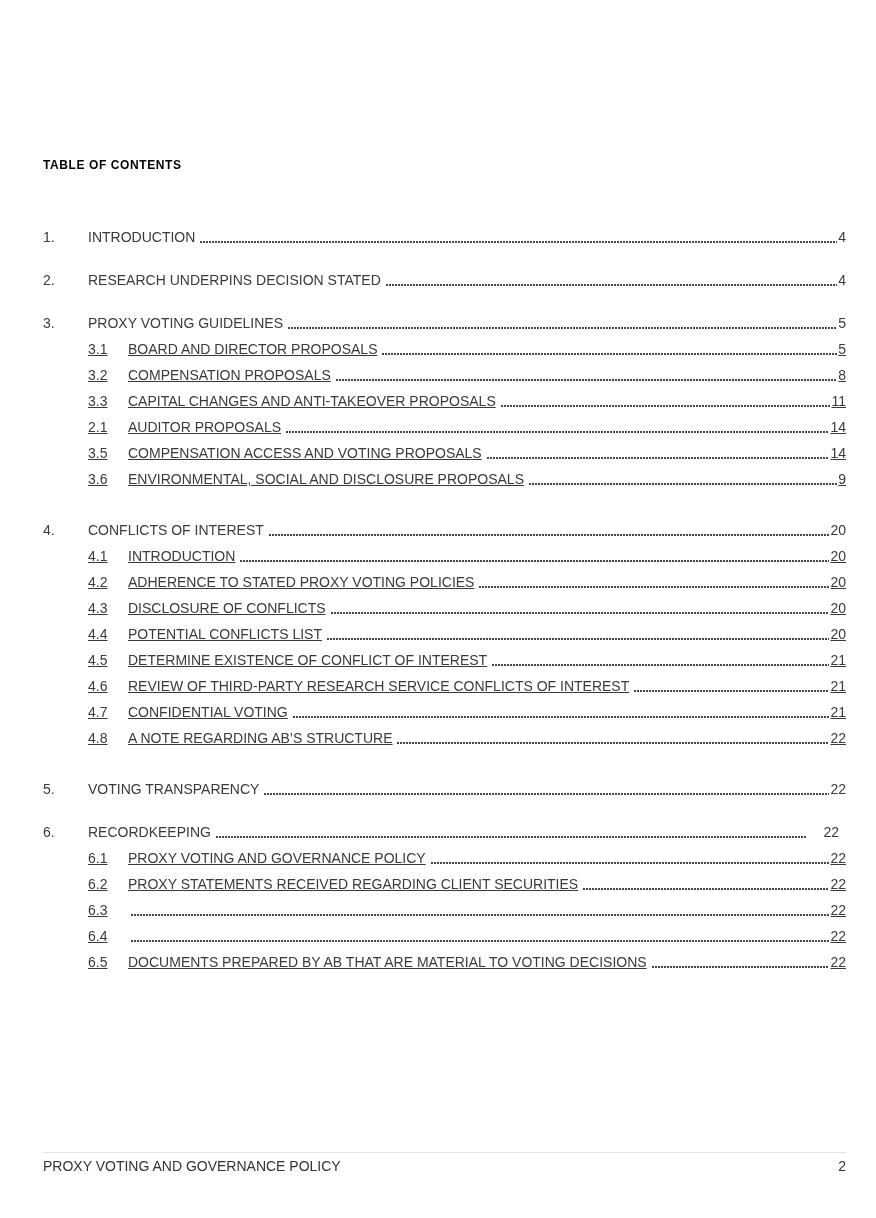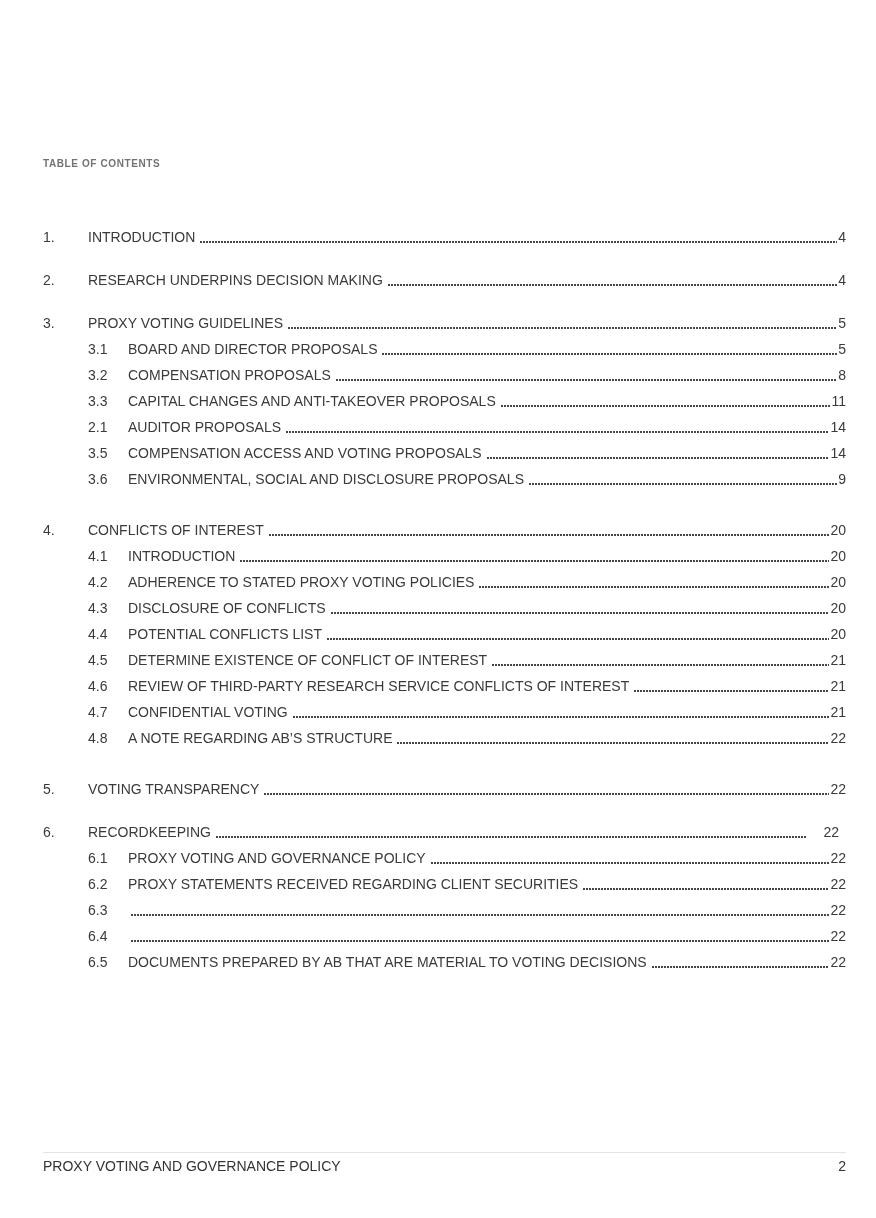--- a/index.html
+++ b/index.html
@@ -13,44 +13,44 @@
     width: 876px;
     height: 1218px;
     background: #ffffff;
     overflow: hidden;
   }
   .toc-heading {
     position: absolute;
     left: 43px;
     top: 158px;
     margin: 0;
-    font-size: 10px;
+    font-size: 12px;
     font-weight: bold;
     letter-spacing: 0.6px;
-    color: #737373;
+    color: #000000;
   }
   .toc {
     position: absolute;
     left: 43px;
     right: 30px;
     top: 224px;
   }
   .toc-row {
     display: flex;
     height: 26px;
     line-height: 26px;
     font-size: 14px;
     color: #3a3a3a;
     white-space: nowrap;
   }
   .toc-row.l1 { margin-top: 25px; }
   .toc-row.l1 + .toc-row.l1 { margin-top: 17px; }
   .toc-row.l1:first-child { margin-top: 0; }
   .toc-row[data-name="toc-entry-6"] { margin-top: 27px; }
-  .toc-row.l2 { padding-left: 45px; }
+  .toc-row.l2 { padding-left: 45px; text-decoration: underline; }
   .num { flex: 0 0 auto; }
   .l1 .num { width: 45px; }
   .l2 .num { width: 40px; }
   .title { flex: 0 0 auto; padding-right: 2px; }
   .leader { flex: 1 1 auto; position: relative; }
   .leader::after {
     content: "";
     position: absolute;
     left: 3px;
     right: 1px;
@@ -95,21 +95,21 @@
 
   <nav class="toc" id="toc" data-name="table-of-contents">
       <div class="toc-row l1" data-name="toc-entry-1">
         <span class="num" data-name="toc-entry-number">1.</span>
         <span class="title" data-name="toc-entry-title">INTRODUCTION</span>
         <span class="leader" data-name="toc-leader-dots"></span>
         <span class="pg" data-name="toc-entry-page">4</span>
       </div>
       <div class="toc-row l1" data-name="toc-entry-2">
         <span class="num" data-name="toc-entry-number">2.</span>
-        <span class="title" data-name="toc-entry-title">RESEARCH UNDERPINS DECISION MAKING</span>
+        <span class="title" data-name="toc-entry-title">RESEARCH UNDERPINS DECISION STATED</span>
         <span class="leader" data-name="toc-leader-dots"></span>
         <span class="pg" data-name="toc-entry-page">4</span>
       </div>
       <div class="toc-row l1" data-name="toc-entry-3">
         <span class="num" data-name="toc-entry-number">3.</span>
         <span class="title" data-name="toc-entry-title">PROXY VOTING GUIDELINES</span>
         <span class="leader" data-name="toc-leader-dots"></span>
         <span class="pg" data-name="toc-entry-page">5</span>
       </div>
       <div class="toc-row l2" data-name="toc-entry-3-1">

